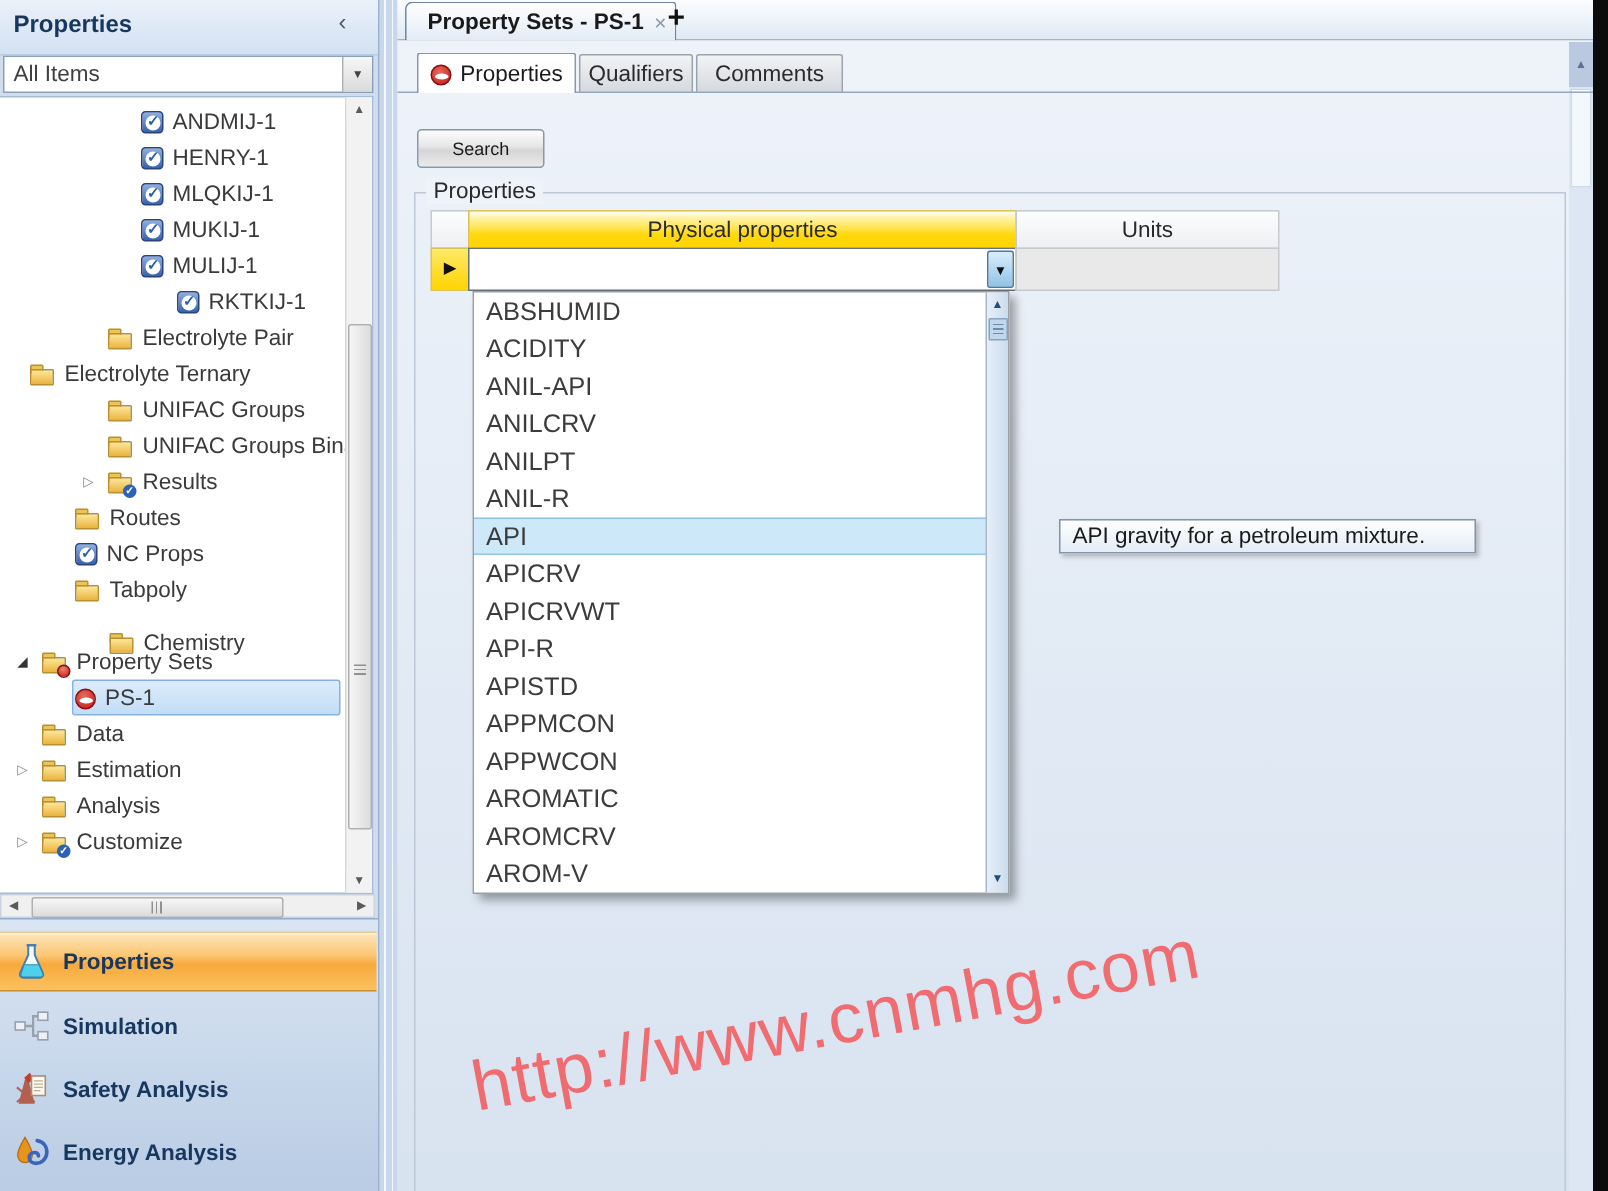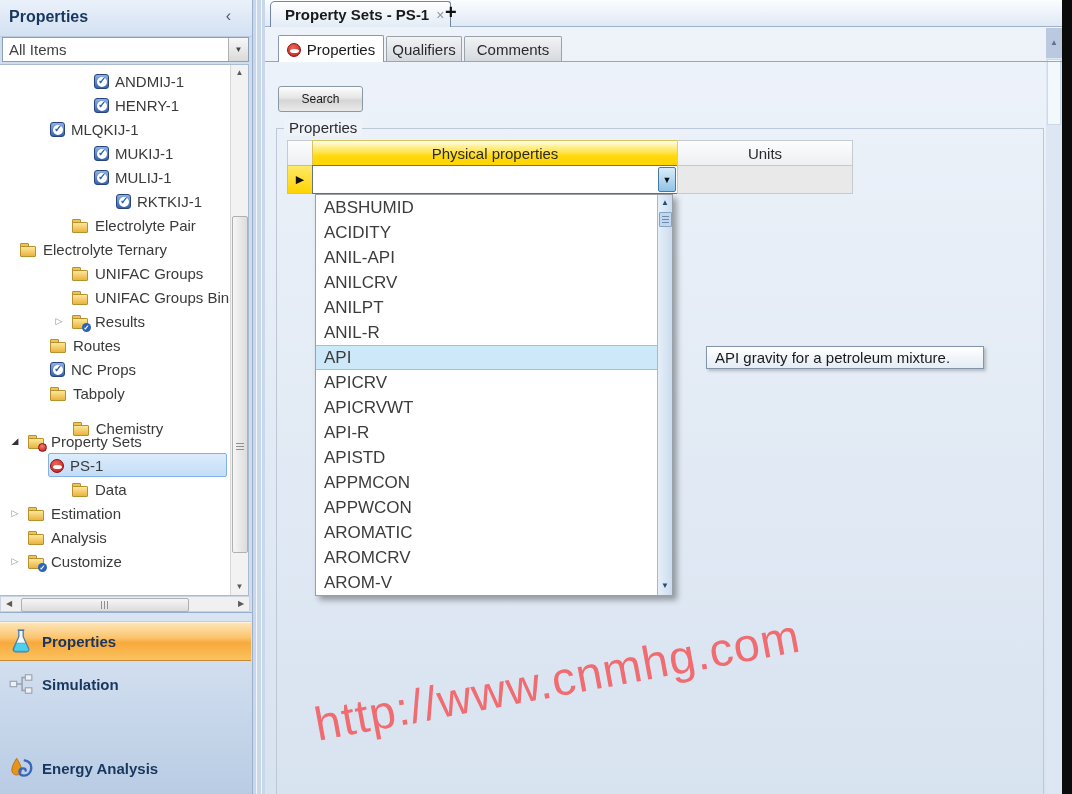--- a/index.html
+++ b/index.html
@@ -163,42 +163,42 @@
       <span class="label">ANDMIJ-1</span>
     </div>
   </div>
         <div class="tree-row" style="padding-left: 74px;">
     <span class="expander"></span>
     <div class="row-main">
       <span class="ticon icon-check"></span>
       <span class="label">HENRY-1</span>
     </div>
   </div>
-        <div class="tree-row" style="padding-left: 30px;">
+        <div class="tree-row" style="padding-left: 74px;">
     <span class="expander"></span>
     <div class="row-main">
       <span class="ticon icon-check"></span>
       <span class="label">MLQKIJ-1</span>
     </div>
   </div>
         <div class="tree-row" style="padding-left: 74px;">
     <span class="expander"></span>
     <div class="row-main">
       <span class="ticon icon-check"></span>
       <span class="label">MUKIJ-1</span>
     </div>
   </div>
         <div class="tree-row" style="padding-left: 74px;">
     <span class="expander"></span>
     <div class="row-main">
       <span class="ticon icon-check"></span>
       <span class="label">MULIJ-1</span>
     </div>
   </div>
-        <div class="tree-row" style="padding-left: 96px;">
+        <div class="tree-row" style="padding-left: 74px; gap: 24px;">
     <span class="expander"></span>
     <div class="row-main">
       <span class="ticon icon-check"></span>
       <span class="label">RKTKIJ-1</span>
     </div>
   </div>
         <div class="tree-row" style="padding-left: 52px;">
     <span class="expander"></span>
     <div class="row-main">
       <span class="ticon icon-folder"></span>
@@ -272,21 +272,21 @@
       <span class="label">Property Sets</span>
     </div>
   </div>
         <div class="tree-row selected" style="padding-left: 30px;">
     <span class="expander"></span>
     <div class="row-main">
       <span class="ticon icon-propset"></span>
       <span class="label">PS-1</span>
     </div>
   </div>
-        <div class="tree-row" style="padding-left: 8px; gap: 44px;">
+        <div class="tree-row" style="padding-left: 8px;">
     <span class="expander"></span>
     <div class="row-main">
       <span class="ticon icon-folder"></span>
       <span class="label">Data</span>
     </div>
   </div>
         <div class="tree-row" style="padding-left: 8px;">
     <span class="expander collapsed"></span>
     <div class="row-main">
       <span class="ticon icon-folder"></span>
@@ -331,20 +331,30 @@
       <span class="nav-label">Properties</span>
     </div>
     <div class="nav-item" style="top:52px;">
       <svg class="nav-icon" viewBox="0 0 24 24">
         <path d="M8 12 h5 M13 12 v-6 h3 M13 12 v6 h3" stroke="#98a0ae" fill="none" stroke-width="1.4"></path>
         <rect x="2" y="9.5" width="6" height="5" fill="#eef0f4" stroke="#98a0ae"></rect>
         <rect x="16" y="3.5" width="6" height="5" fill="#eef0f4" stroke="#98a0ae"></rect>
         <rect x="16" y="15.5" width="6" height="5" fill="#eef0f4" stroke="#98a0ae"></rect>
       </svg>
       <span class="nav-label">Simulation</span>
+    </div>
+    <div class="nav-item" style="top:94px;">
+      <svg class="nav-icon" viewBox="0 0 24 24">
+        <path d="M4 21 L8 6 h2 L14 21 Z" fill="#b4604e"></path>
+        <path d="M3 11 l11 9 M14 11 L3 20" stroke="#b4604e" stroke-width="1.2"></path>
+        <path d="M7.5 5 l3.5-3 2.5 4 -3.5 2.5 Z" fill="#c04030"></path>
+        <rect x="12" y="4" width="8.5" height="12" fill="#faf8f2" stroke="#a89070"></rect>
+        <path d="M13.5 7 h5.5 M13.5 9 h5.5 M13.5 11 h5.5 M13.5 13 h4" stroke="#c0b090" stroke-width="0.8"></path>
+      </svg>
+      <span class="nav-label">Safety Analysis</span>
     </div>
     <div class="nav-item" style="top:136px;">
       <svg class="nav-icon" viewBox="0 0 24 24">
         <path d="M8 3 C5 8 3.5 11 3.5 14 a4.5 4.5 0 0 0 9 0 C12.5 11 11 8 8 3 Z" fill="#e8941c" stroke="#b86d10" stroke-width="0.8"></path>
         <path d="M15.5 5 c4 .8 6.3 3.8 5.9 7.8 -.4 3.6 -3.1 6.2 -6.6 6.2 -2.6 0 -4.2-1.5-4.2-3.6 0-1.9 1.5-3.1 3.3-3.1 1.4 0 2.4.9 2.4 2.1" fill="none" stroke="#3a66b8" stroke-width="2.2" stroke-linecap="round"></path>
       </svg>
       <span class="nav-label">Energy Analysis</span>
     </div>
   </div>
 </div>

